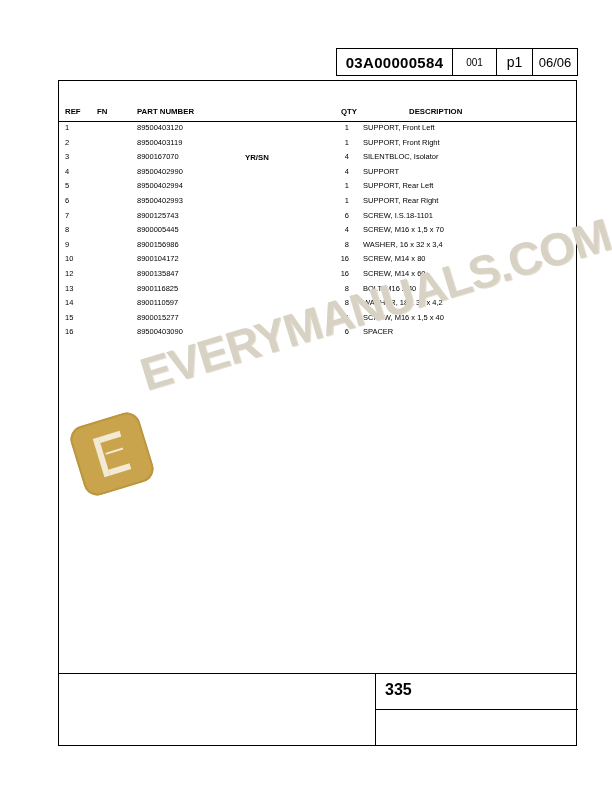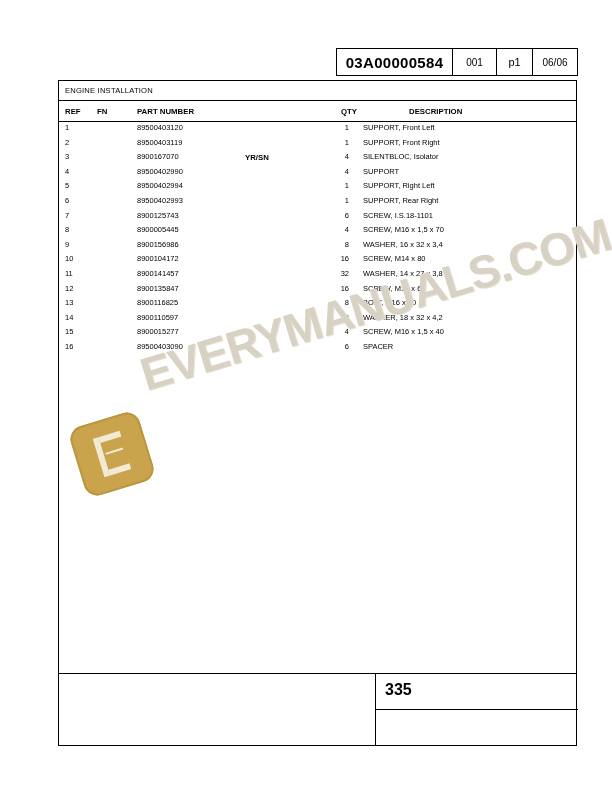--- a/index.html
+++ b/index.html
@@ -47,25 +47,25 @@
     font-size: 15px;
     font-weight: bold;
     letter-spacing: 0.3px;
   }
   .hdr-num {
     width: 44px;
     font-size: 10px;
   }
   .hdr-page {
     width: 36px;
-    font-size: 11px;
+    font-size: 14px;
   }
   .hdr-date {
     width: 44px;
-    font-size: 10px;
+    font-size: 13px;
   }
 
   
   .frame {
     position: absolute;
     left: 58px;
     top: 80px;
     width: 519px;
     height: 666px;
     border: 1px solid #000;
@@ -228,23 +228,20 @@
 
   <div class="header-box">
     <div class="hdr-cell hdr-code">03A00000584</div>
     <div class="hdr-cell hdr-num">001</div>
     <div class="hdr-cell hdr-page">p1</div>
     <div class="hdr-cell hdr-date">06/06</div>
   </div>
 
   <div class="frame">
 
-    <div class="title-bar">
-      <div class="title-text">ENGINE INSTALLATION</div>
-    </div>
 
     <div class="col-head">
       <div class="ch c-ref">REF</div>
       <div class="ch c-fn">FN</div>
       <div class="ch c-pn">PART NUMBER</div>
       <div class="ch c-yrsn">YR/SN</div>
       <div class="ch c-qty">QTY</div>
       <div class="ch c-desc">DESCRIPTION</div>
     </div>
 
@@ -280,21 +277,21 @@
           <span class="r-yrsn"></span>
           <span class="r-qty">4</span>
           <span class="r-desc">SUPPORT</span>
         </div>
         <div class="row">
           <span class="r-ref">5</span>
           <span class="r-fn"></span>
           <span class="r-pn">89500402994</span>
           <span class="r-yrsn"></span>
           <span class="r-qty">1</span>
-          <span class="r-desc">SUPPORT, Right Left</span>
+          <span class="r-desc">SUPPORT, Rear Left</span>
         </div>
         <div class="row">
           <span class="r-ref">6</span>
           <span class="r-fn"></span>
           <span class="r-pn">89500402993</span>
           <span class="r-yrsn"></span>
           <span class="r-qty">1</span>
           <span class="r-desc">SUPPORT, Rear Right</span>
         </div>
         <div class="row">
@@ -321,28 +318,20 @@
           <span class="r-qty">8</span>
           <span class="r-desc">WASHER, 16 x 32 x 3,4</span>
         </div>
         <div class="row">
           <span class="r-ref">10</span>
           <span class="r-fn"></span>
           <span class="r-pn">8900104172</span>
           <span class="r-yrsn"></span>
           <span class="r-qty">16</span>
           <span class="r-desc">SCREW, M14 x 80</span>
-        </div>
-        <div class="row">
-          <span class="r-ref">11</span>
-          <span class="r-fn"></span>
-          <span class="r-pn">8900141457</span>
-          <span class="r-yrsn"></span>
-          <span class="r-qty">32</span>
-          <span class="r-desc">WASHER, 14 x 27 x 3,8</span>
         </div>
         <div class="row">
           <span class="r-ref">12</span>
           <span class="r-fn"></span>
           <span class="r-pn">8900135847</span>
           <span class="r-yrsn"></span>
           <span class="r-qty">16</span>
           <span class="r-desc">SCREW, M14 x 60</span>
         </div>
         <div class="row">

